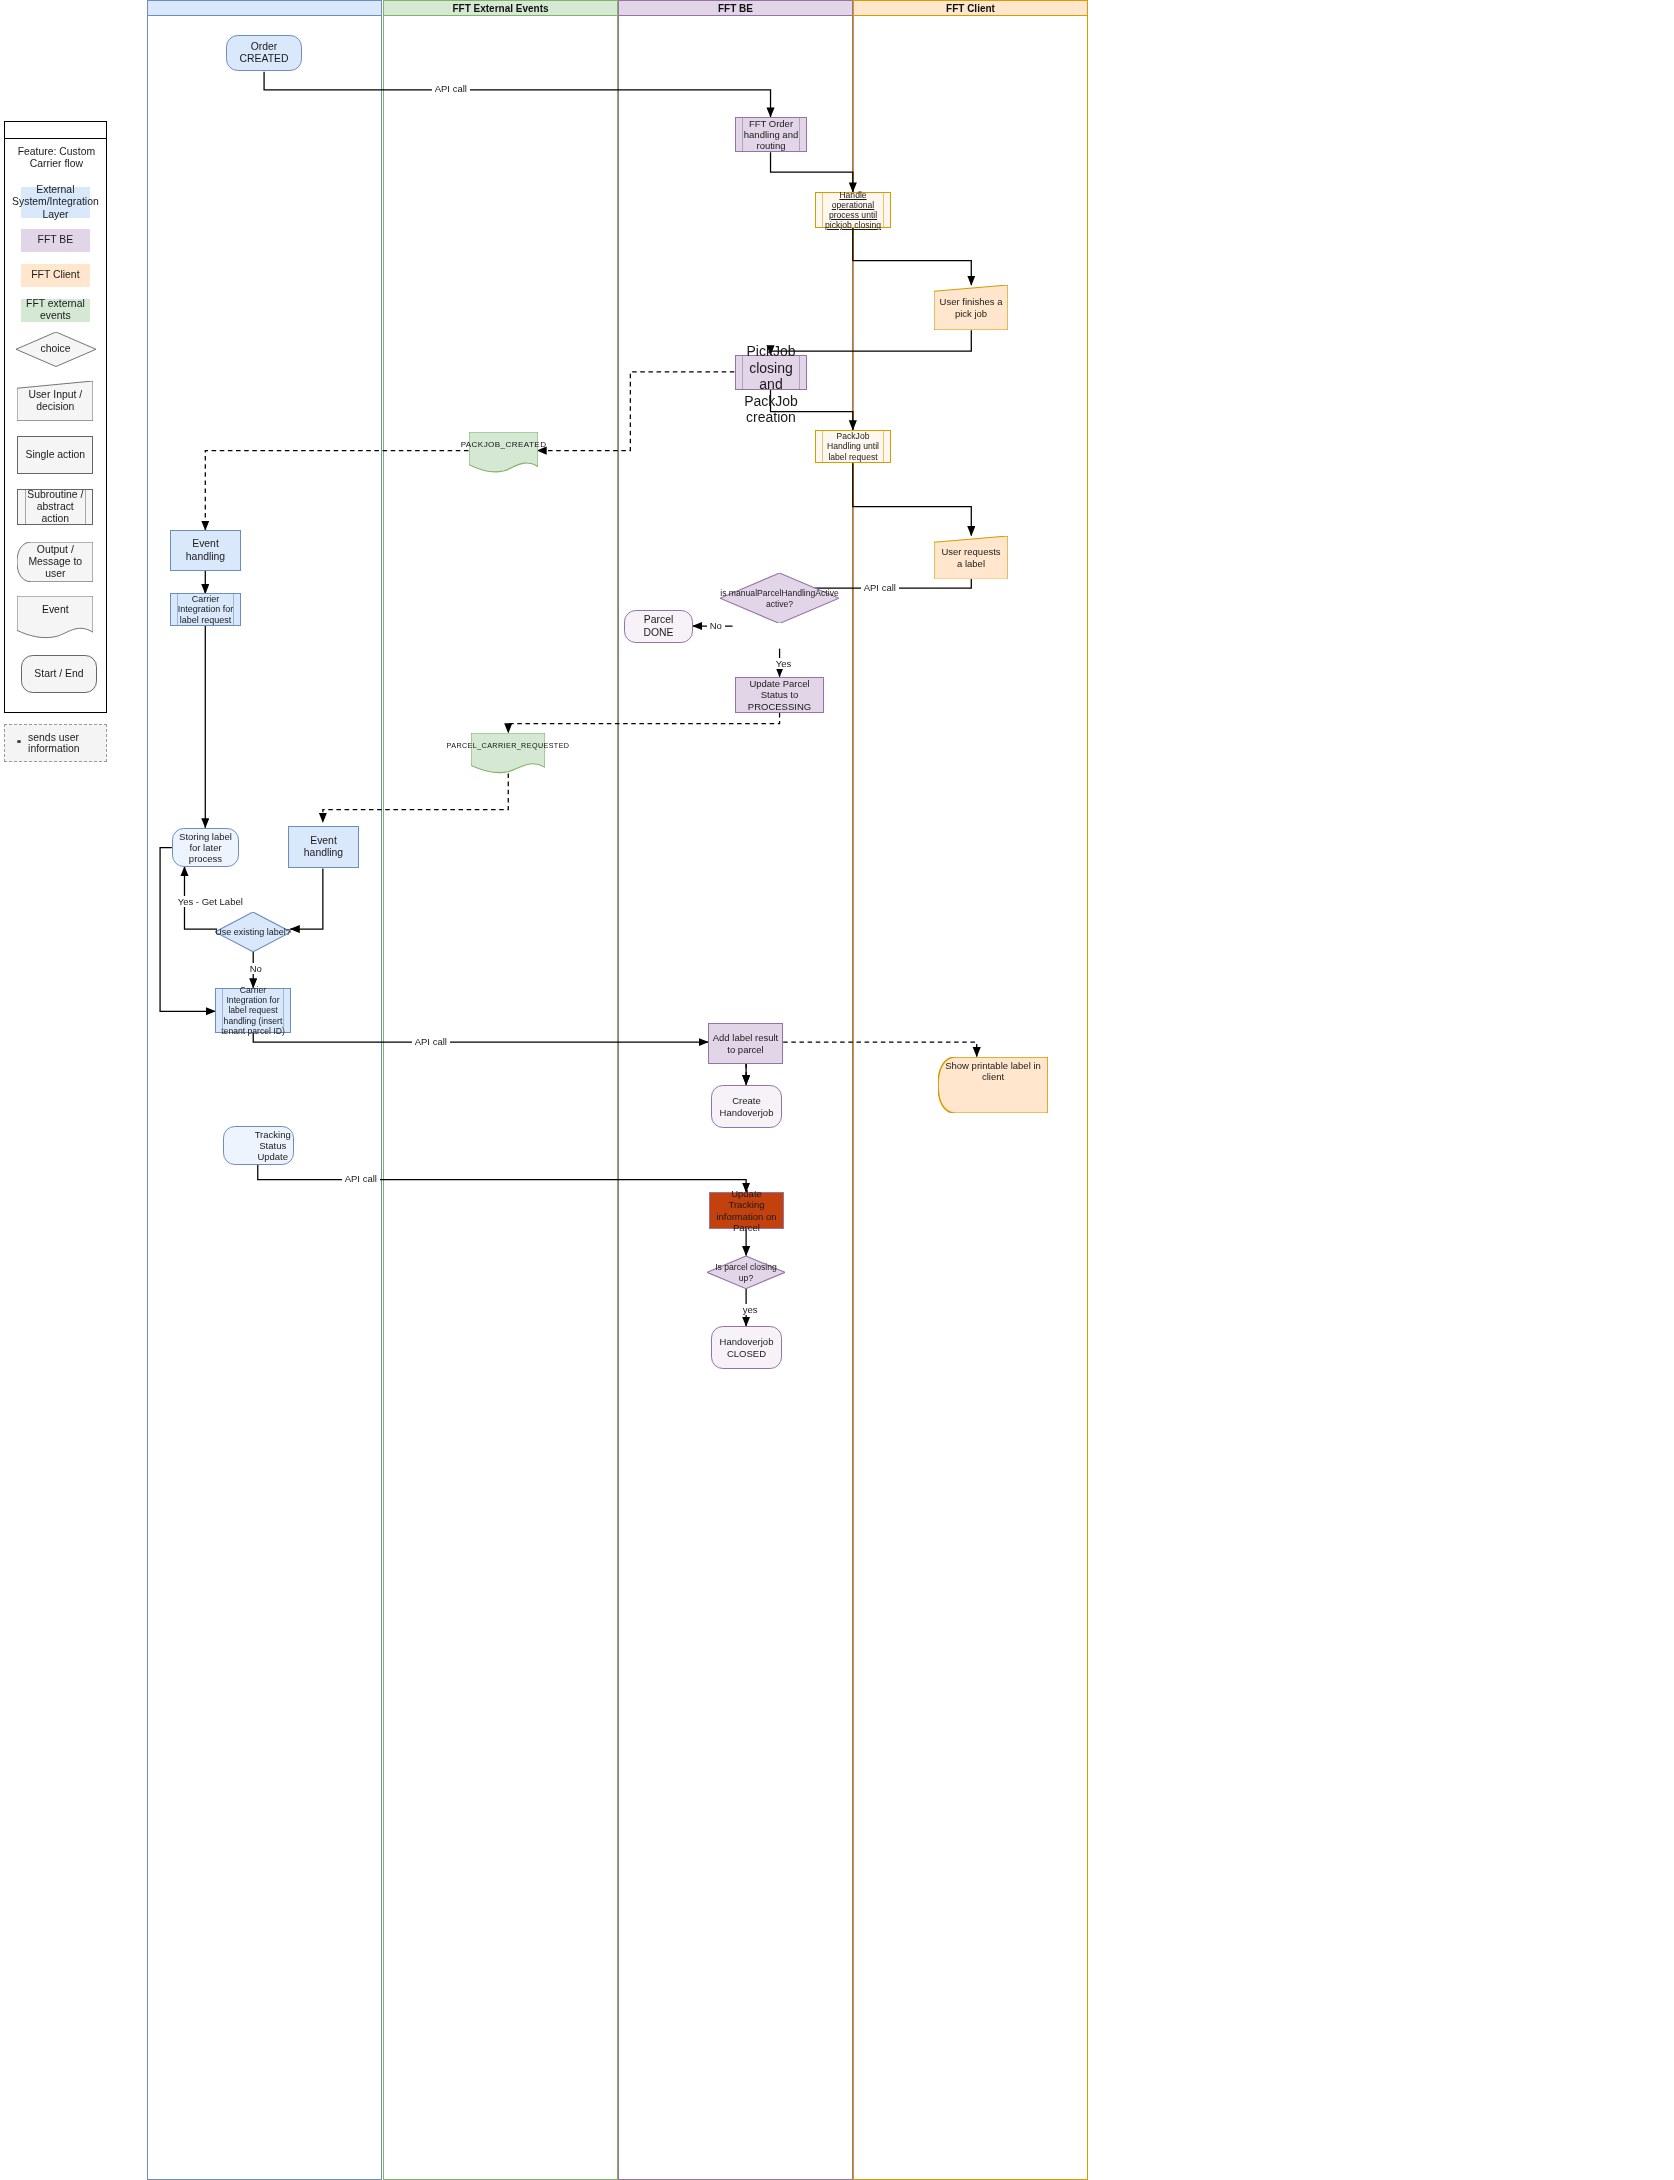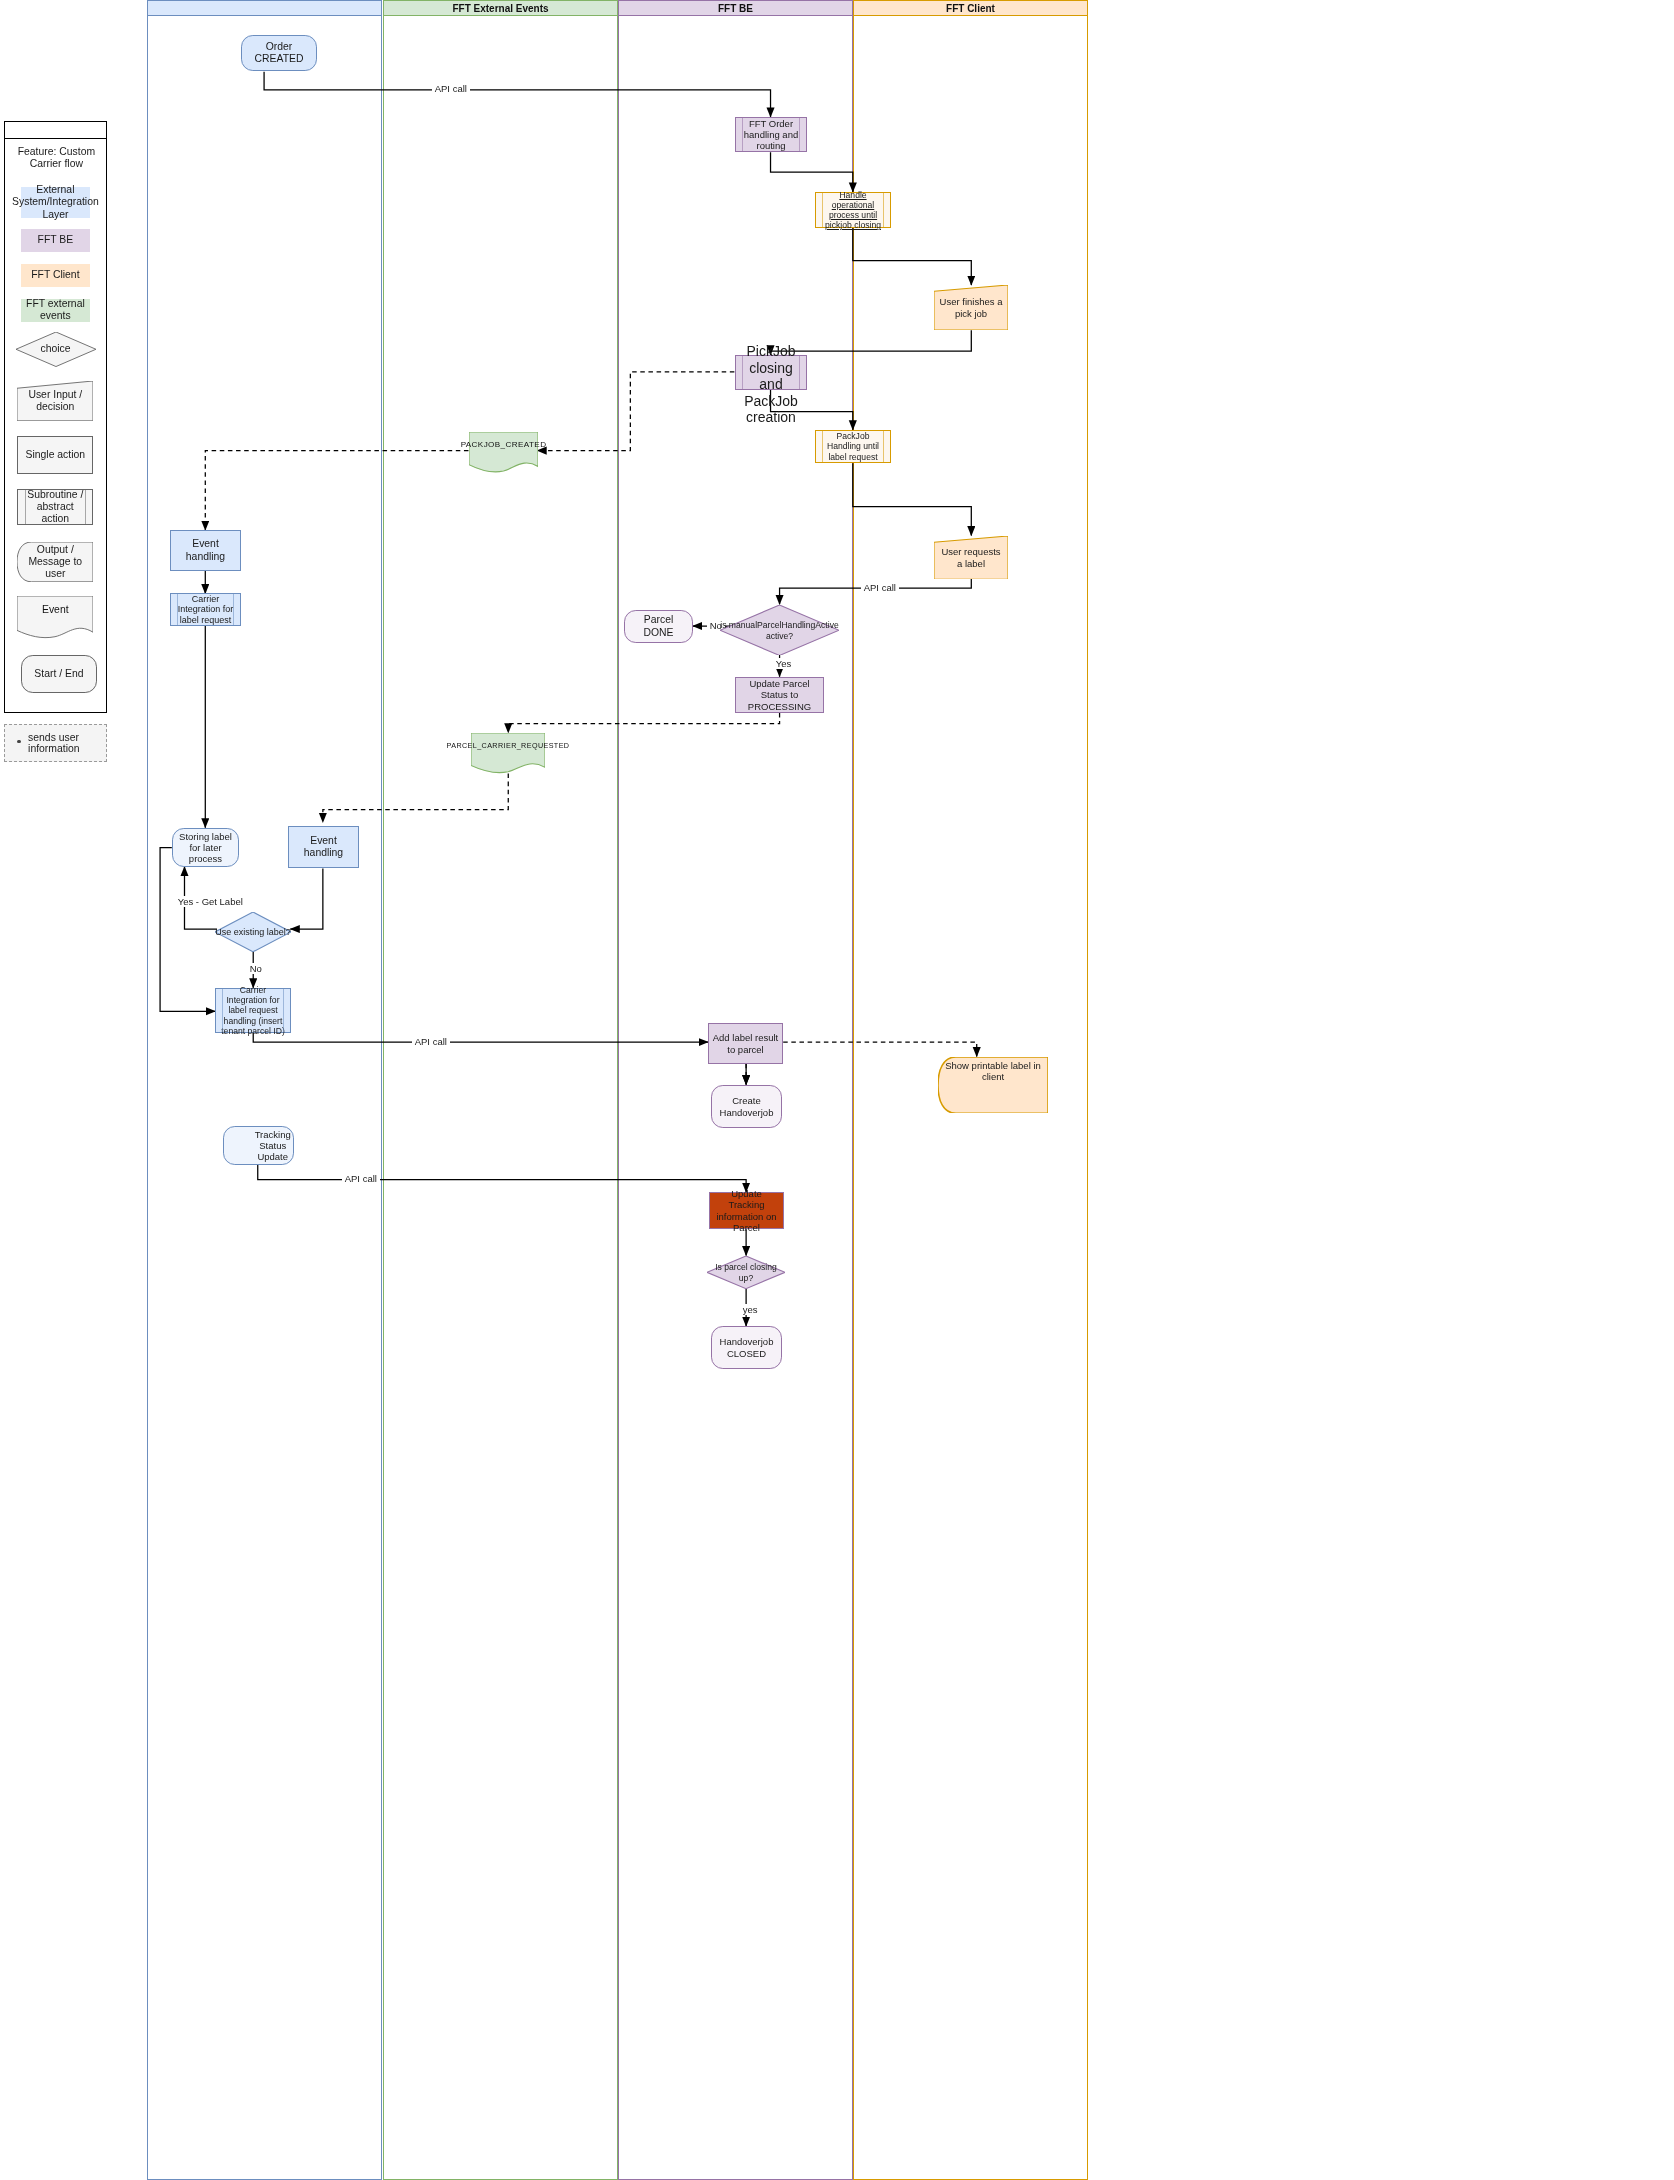--- a/index.html
+++ b/index.html
@@ -163,21 +163,21 @@
   <div class="elbl" style="left:432px;top:83px;">API call</div>
   <div class="elbl" style="left:861px;top:582px;">API call</div>
   <div class="elbl" style="left:707px;top:620px;">No</div>
   <div class="elbl" style="left:773px;top:658px;">Yes</div>
   <div class="elbl" style="left:175px;top:896px;">Yes - Get Label</div>
   <div class="elbl" style="left:247px;top:963px;">No</div>
   <div class="elbl" style="left:412px;top:1036px;">API call</div>
   <div class="elbl" style="left:342px;top:1173px;">API call</div>
   <div class="elbl" style="left:740px;top:1304px;">yes</div>
 
-  <div class="node n-term hatch" style="left:226px;top:35px;width:76px;height:36px;background:#dae8fc;border:1.4px solid #6c8ebf;margin-left:15px;">
+  <div class="node n-term hatch" style="left:226px;top:35px;width:76px;height:36px;background:#dae8fc;border:1.4px solid #6c8ebf;">
     <span>Order CREATED</span>
   </div>
 
   <div class="node n-sub" style="left:735px;top:117px;width:72px;height:35px;background:#e1d5e7;border-color:#9673a6;color:#9673a6;">
     <span style="color:#1a1a1a;font-size:9.5px;">FFT Order handling and routing</span>
   </div>
 
   <div class="node n-sub hatch" style="left:815px;top:192px;width:76px;height:36px;background:#fdf7ef;border-color:#d79b00;color:#d79b00;">
     <span style="color:#1a1a1a;font-size:8.6px;text-decoration:underline;">Handle operational process until pickjob closing</span>
   </div>
@@ -222,21 +222,21 @@
   </div>
 
   <div class="node n-sub" style="left:170px;top:593px;width:71px;height:33px;background:#dae8fc;border-color:#6c8ebf;color:#6c8ebf;">
     <span style="color:#1a1a1a;font-size:9px;">Carrier Integration for label request</span>
   </div>
 
   <div class="node n-term hatch" style="left:624px;top:610px;width:69px;height:33px;background:#f6f2f8;border:1.4px solid #9673a6;">
     <span>Parcel DONE</span>
   </div>
 
-  <div class="diamond" style="left:720px;top:605px;width:119px;height:51px;">
+  <div class="diamond" style="left:720px;top:573px;width:119px;height:51px;">
     <svg class="dshape" viewBox="0 0 132 56" preserveAspectRatio="none">
       <path d="M66,0 L132,28 L66,56 L0,28 Z" fill="#e1d5e7" stroke="#9673a6" stroke-width="1.2"></path>
     </svg>
     <div class="dlabel" style="font-size:8.6px;">
         <span>is manualParcelHandlingActive active?</span>
       </div>
   </div>
 
   <div class="node n-proc" style="left:735px;top:677px;width:89px;height:36px;background:#e1d5e7;border-color:#9673a6;">
     <span style="font-size:9.5px;">Update Parcel Status to PROCESSING</span>

